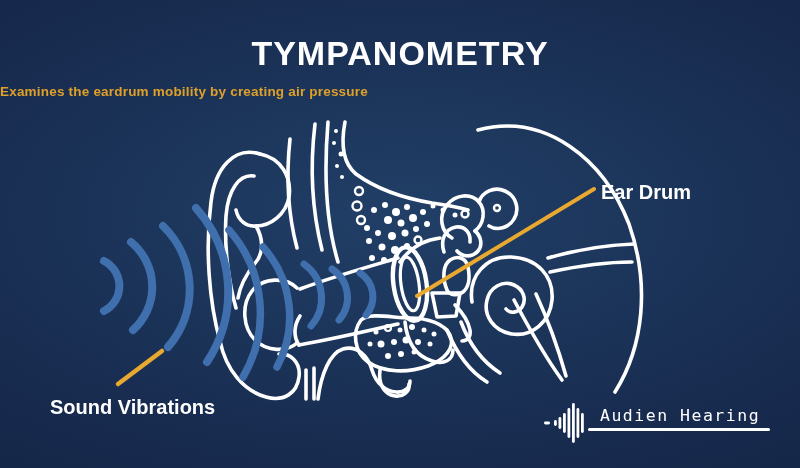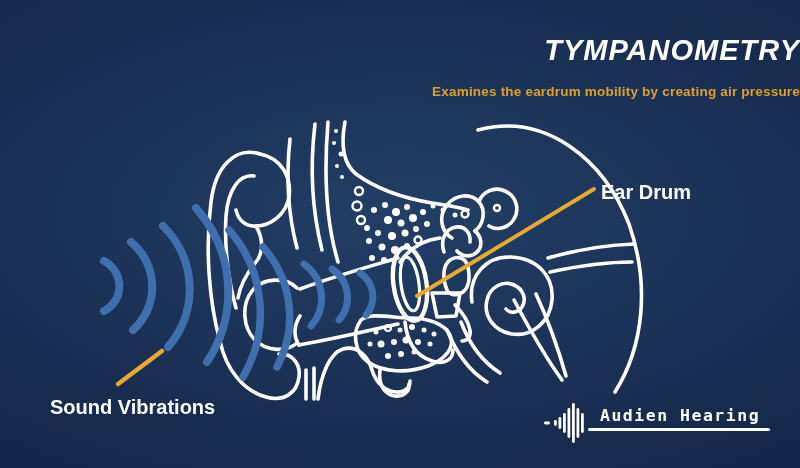--- a/index.html
+++ b/index.html
@@ -2,37 +2,37 @@
 <html><head>
 <meta charset="utf-8">
 <style>
   html,body{margin:0;padding:0;background:#0a1830;}
   .stage{
     position:relative;width:800px;height:468px;overflow:hidden;
     background:radial-gradient(ellipse 115% 95% at 50% 46%, #213f67 0%, #182c50 52%, #101f3d 100%);
     font-family:"Liberation Sans", sans-serif;
   }
   .title{
-    position:absolute;top:34px;left:0;right:0;text-align:right;
-    color:#ffffff;font-size:29px;font-weight:bold;letter-spacing:1px;font-style:italic;
+    position:absolute;top:34px;left:0;right:0;text-align:center;
+    color:#ffffff;font-size:34px;font-weight:bold;letter-spacing:1px;
   }
   .subtitle{
-    position:absolute;top:84px;left:0;right:0;text-align:right;
+    position:absolute;top:84px;left:0;right:0;text-align:left;
     color:#dfa028;font-size:13.5px;font-weight:bold;letter-spacing:0.2px;
   }
   .diagram-svg{position:absolute;left:0;top:0;width:800px;height:468px;}
   .callout{position:absolute;color:#ffffff;font-weight:bold;font-size:20px;white-space:nowrap;}
   .callout-eardrum{left:601px;top:181px;}
   .callout-sound{left:50px;top:396px;}
   .logo{position:absolute;left:544px;top:400px;width:230px;height:50px;}
   .logo-icon{position:absolute;left:0;top:0;}
   .logo-text{
     position:absolute;left:56px;top:6px;color:#ffffff;
     font-family:"DejaVu Sans Mono","Liberation Mono",monospace;
-    font-weight:bold;font-size:16.5px;letter-spacing:1.5px;white-space:nowrap;text-align:right;
+    font-weight:normal;font-size:16.5px;letter-spacing:1.5px;white-space:nowrap;text-align:right;
   }
   .logo-rule{position:absolute;left:44px;top:28px;width:182px;height:2.6px;background:#ffffff;border-radius:2px;}
 </style>
 </head>
 <body>
 
 <div class="stage">
 
   <svg class="diagram-svg" viewBox="0 0 800 468" aria-hidden="true">
 

